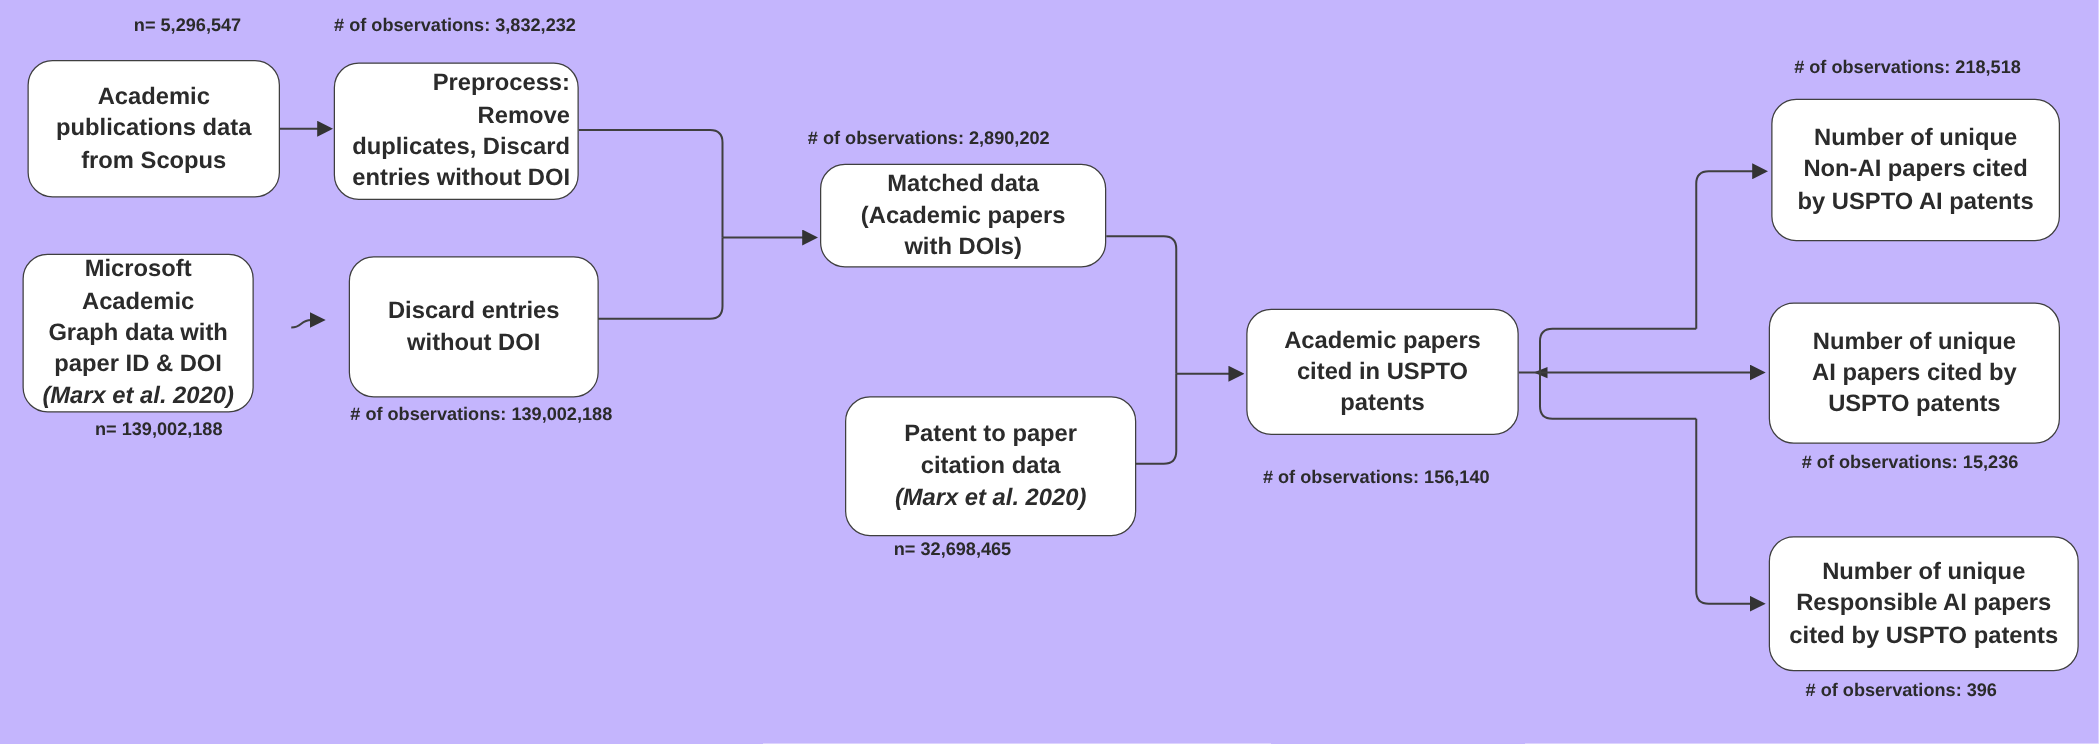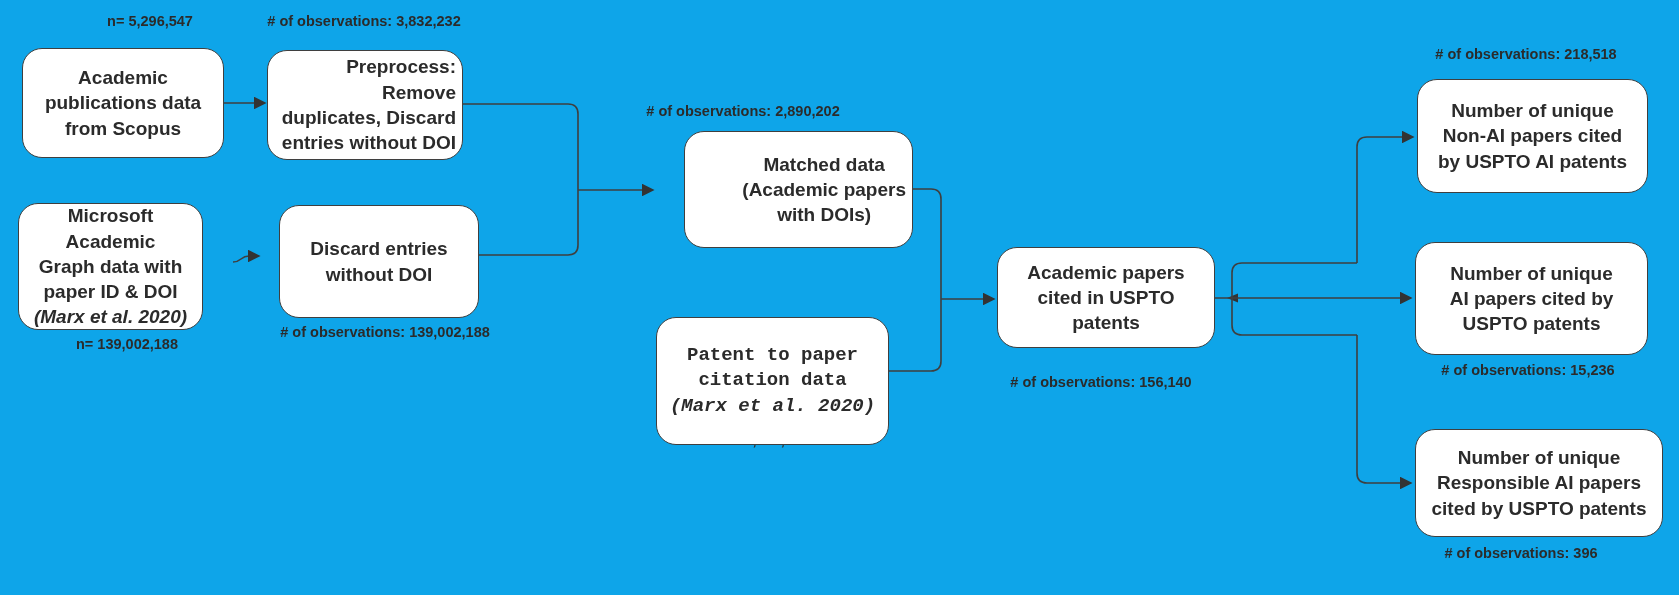--- a/index.html
+++ b/index.html
@@ -1,20 +1,20 @@
 <!DOCTYPE html>
 <html><head>
 <meta charset="utf-8">
 <style>
   html, body { margin: 0; padding: 0; background: #ffffff; }
   .diagram {
     position: relative;
     width: 1679px;
     height: 595px;
-    background: #0ea5e9;
+    background: #c4b5fd;
     font-family: "Liberation Sans", sans-serif;
     color: #2b2b2b;
     overflow: hidden;
   }
   .node {
     position: absolute;
     box-sizing: border-box;
     display: flex;
     flex-direction: column;
     align-items: center;
@@ -109,27 +109,27 @@
 Graph data with
 paper ID &amp; DOI</span>
     <span class="node-cite">(Marx et al. 2020)</span>
   </div>
 
   <div class="node" style="left:279px; top:205px; width:200px; height:113px;">
     <span class="node-text">Discard entries
 without DOI</span>
   </div>
 
-  <div class="node" style="left:684px; top:131px; width:229px; height:117px;align-items:flex-end;">
+  <div class="node" style="left:656px; top:131px; width:229px; height:83px;">
     <span class="node-text">Matched data
 (Academic papers
 with DOIs)</span>
   </div>
 
-  <div class="node" style="left:656px; top:317px; width:233px; height:128px;font-family:Liberation Mono, monospace;">
+  <div class="node" style="left:676px; top:317px; width:233px; height:112px;">
     <span class="node-text">Patent to paper
 citation data</span>
     <span class="node-cite">(Marx et al. 2020)</span>
   </div>
 
   <div class="node" style="left:997px; top:247px; width:218px; height:101px;">
     <span class="node-text">Academic papers
 cited in USPTO
 patents</span>
   </div>

